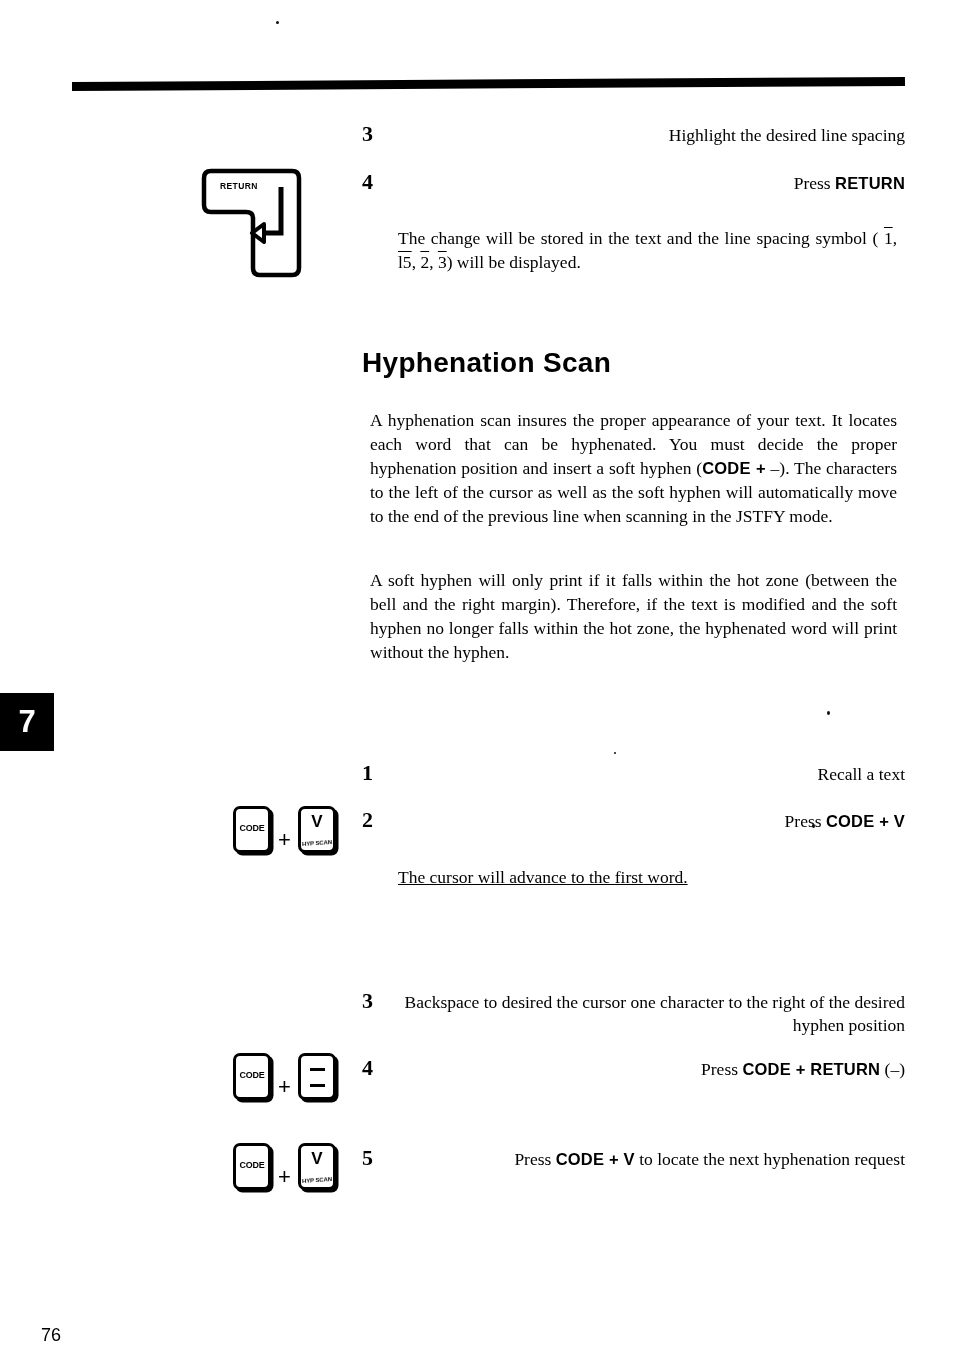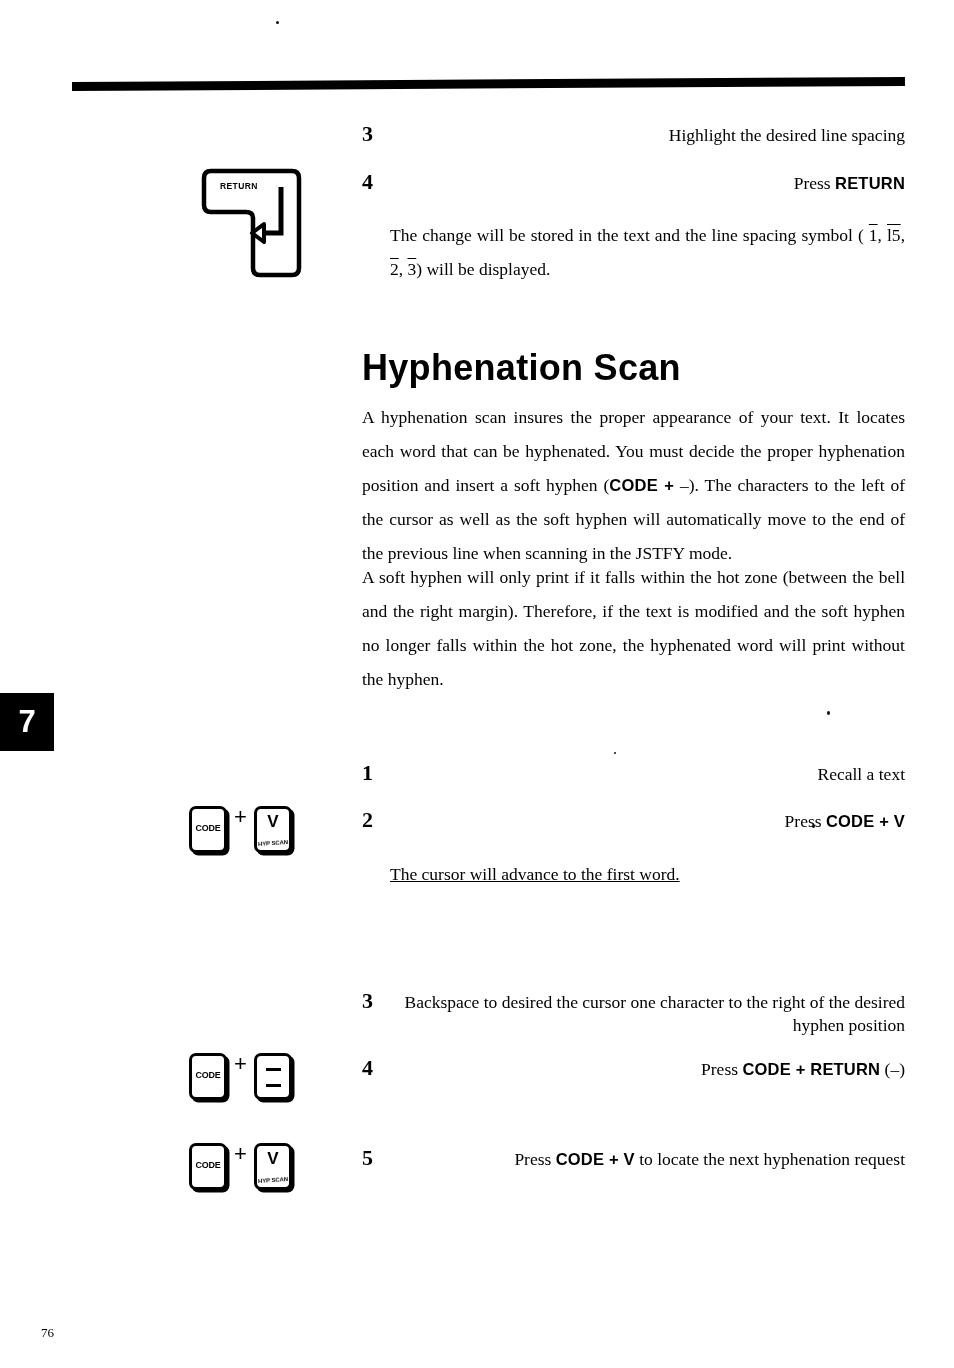--- a/index.html
+++ b/index.html
@@ -68,57 +68,58 @@
     left: 0;
     top: -3px;
     font-weight: 700;
     font-size: 22px;
     line-height: 26px;
   }
   .step .txt { display: block; text-align: right; }
 
   .para {
     font-size: 17.5px;
-    line-height: 34px;
+    line-height: 24px;
     text-align: justify;
     padding-left: 28px;
-    margin: 0;
+    margin: 8px;
   }
 
   b, .b {
     font-family: "Liberation Sans", "DejaVu Sans", sans-serif;
     font-weight: 700;
     font-size: 16.5px;
     letter-spacing: 0.2px;
   }
 
   .ovl { text-decoration: overline; }
 
   
   .h1 {
     font-family: "Liberation Sans", "DejaVu Sans", sans-serif;
     font-weight: 700;
-    font-size: 36px;
+    font-size: 28px;
     letter-spacing: 0.3px;
     margin: 0;
   }
   .h2 {
     font-family: "Liberation Serif", "DejaVu Serif", serif;
     font-weight: 700;
     font-size: 19.5px;
     margin: 0;
     letter-spacing: 0.1px;
   }
 
   
   .keygrp {
     position: absolute;
     display: flex;
-    align-items: flex-start;
+    align-items: flex-end;
     gap: 7px;
+    margin-left: 44px;
   }
   .plus {
     font-family: "Liberation Sans", "DejaVu Sans", sans-serif;
     font-size: 22px;
     font-weight: 500;
     line-height: 1;
     color: #000;
     padding-bottom: 2px;
   }
   .key {
@@ -183,22 +184,22 @@
     width: 108px;
     height: 112px;
   }
   .returnkey svg { display: block; }
 
   
   .pageno {
     position: absolute;
     left: 41px;
     top: 1325px;
-    font-size: 13px;
-    font-family: Liberation Serif, serif;
+    font-size: 18px;
+    font-family: Liberation Sans, sans-serif;
   }
 
   
   .speck {
     position: absolute;
     background: #111;
     border-radius: 50%;
   }
 </style>
 </head>

